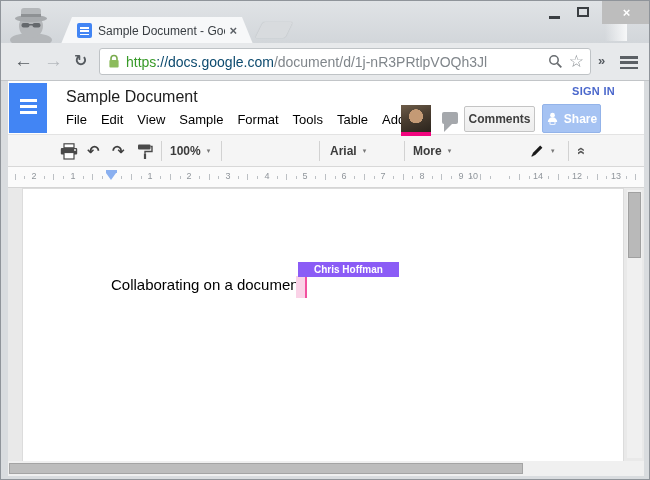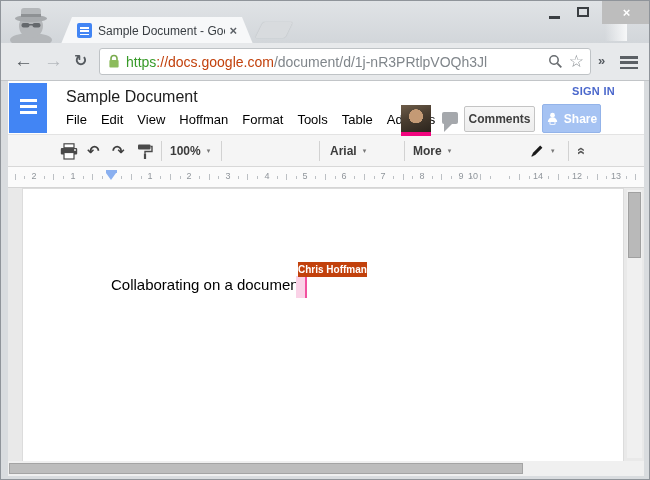--- a/index.html
+++ b/index.html
@@ -42,21 +42,21 @@
           background:#e7e9eb; border-bottom:1px solid #c2c5c8; }
   .nav-glyph { position:absolute; font-weight:bold; color:#565b60; }
   .back { left:13px; top:7px; font-size:19px; }
   .forward { left:43px; top:7px; font-size:19px; color:#b4b8bc; }
   .refresh { left:73px; top:8px; font-size:16px; }
   .urlbox { position:absolute; left:98px; top:5px; width:492px; height:27px;
             background:#fff; border:1px solid #bfc3c6; border-radius:3px;
             display:flex; align-items:center; padding:0 6px 0 8px; gap:6px; }
   .url-text { flex:1; font-size:14px; white-space:nowrap; overflow:hidden; }
   .url-scheme { color:#379a28; }
-  .url-domain { color:#c2410c; }
+  .url-domain { color:#0c4a6e; }
   .url-path { color:#80868b; }
   .star { font-size:17px; color:#8a8f94; line-height:1; }
   .overflow-chev { position:absolute; left:597px; top:10px; font-size:13px;
                    font-weight:bold; color:#565b60; }
   .menu-btn { position:absolute; left:619px; top:13px; width:18px; height:13px;
               display:flex; flex-direction:column; justify-content:space-between; }
   .menu-btn i { display:block; height:2.5px; background:#5b6065; }
 
   
   .region { position:absolute; left:7px; top:80px; width:636px; height:395px;
@@ -117,22 +117,22 @@
                  border-top:7px solid #8ab0f0; }
 
   
   .docarea { position:absolute; left:0; top:107px; width:636px; height:273px; background:#e9e9e9; }
   .page { position:absolute; left:15px; top:1px; width:600px; height:272px; background:#fff;
           box-shadow:0 0 0 1px #dcdcdc; }
   .body-text { position:absolute; left:88px; top:87px; font-size:15px; color:#000; }
   .collab-highlight { position:absolute; left:273px; top:87px; width:9px; height:22px; background:#fad2e7; }
   .collab-caret { position:absolute; left:282px; top:87px; width:2px; height:22px; background:#f2509f; }
   .collab-flag { position:absolute; left:275px; top:73px; height:15px; line-height:15px;
-                 background:#c2410c; color:#fff; font-size:10px; font-weight:bold;
-                 padding:0 0; white-space:nowrap; }
+                 background:#8b5cf6; color:#fff; font-size:10px; font-weight:bold;
+                 padding:0 16px; white-space:nowrap; }
   .vscroll { position:absolute; left:619px; top:2px; width:15px; height:268px; background:#f0f0f0; }
   .vthumb { position:absolute; left:1px; top:2px; width:13px; height:66px;
             background:#b9b9b9; border:1px solid #a0a0a0; }
   .hscroll { position:absolute; left:0; top:380px; width:636px; height:15px; background:#f0f0f0; }
   .hthumb { position:absolute; left:1px; top:2px; width:514px; height:11px;
             background:#bdbdbd; border:1px solid #a4a4a4; }
 
   svg { display:block; }
 </style>
 </head>
@@ -196,21 +196,21 @@
   <div class="botstrip"></div>
 
   <div class="region">
 
     <div class="home-btn"></div>
     <div class="doc-title">Sample Document</div>
     <div class="menubar">
         <span>File</span>
         <span>Edit</span>
         <span>View</span>
-        <span>Hoffman</span>
+        <span>Sample</span>
         <span>Format</span>
         <span>Tools</span>
         <span>Table</span>
         <span>Add-ons</span>
       </div>
 
     <div class="avatar"></div>
     <div class="bubble"></div>
     <div class="comments-btn">Comments</div>
     <div class="share-btn">

